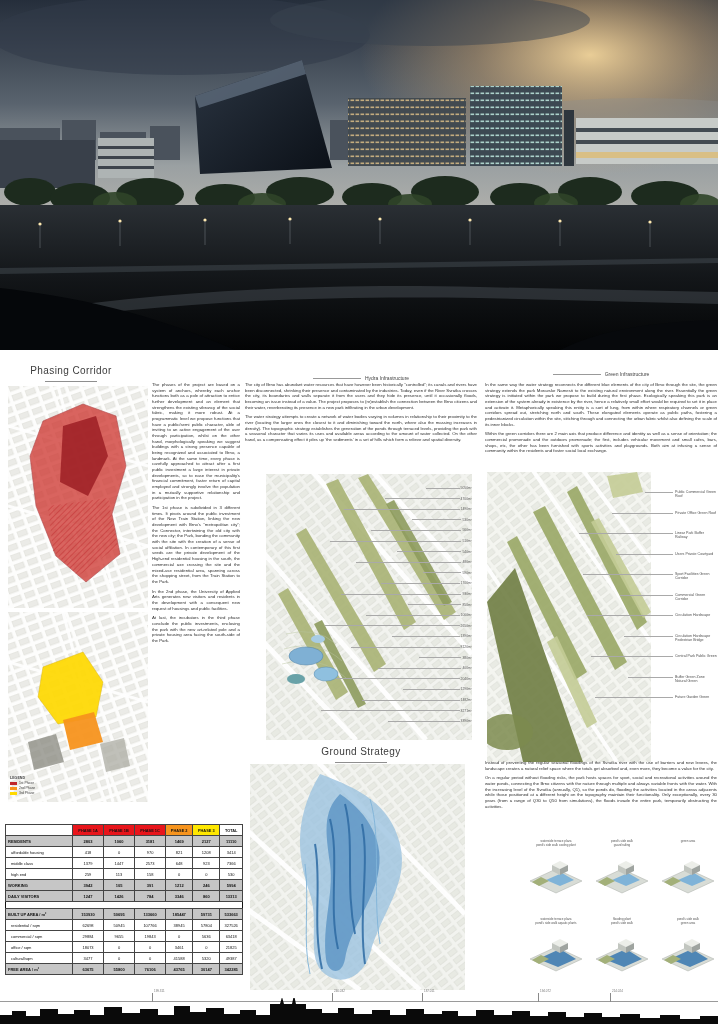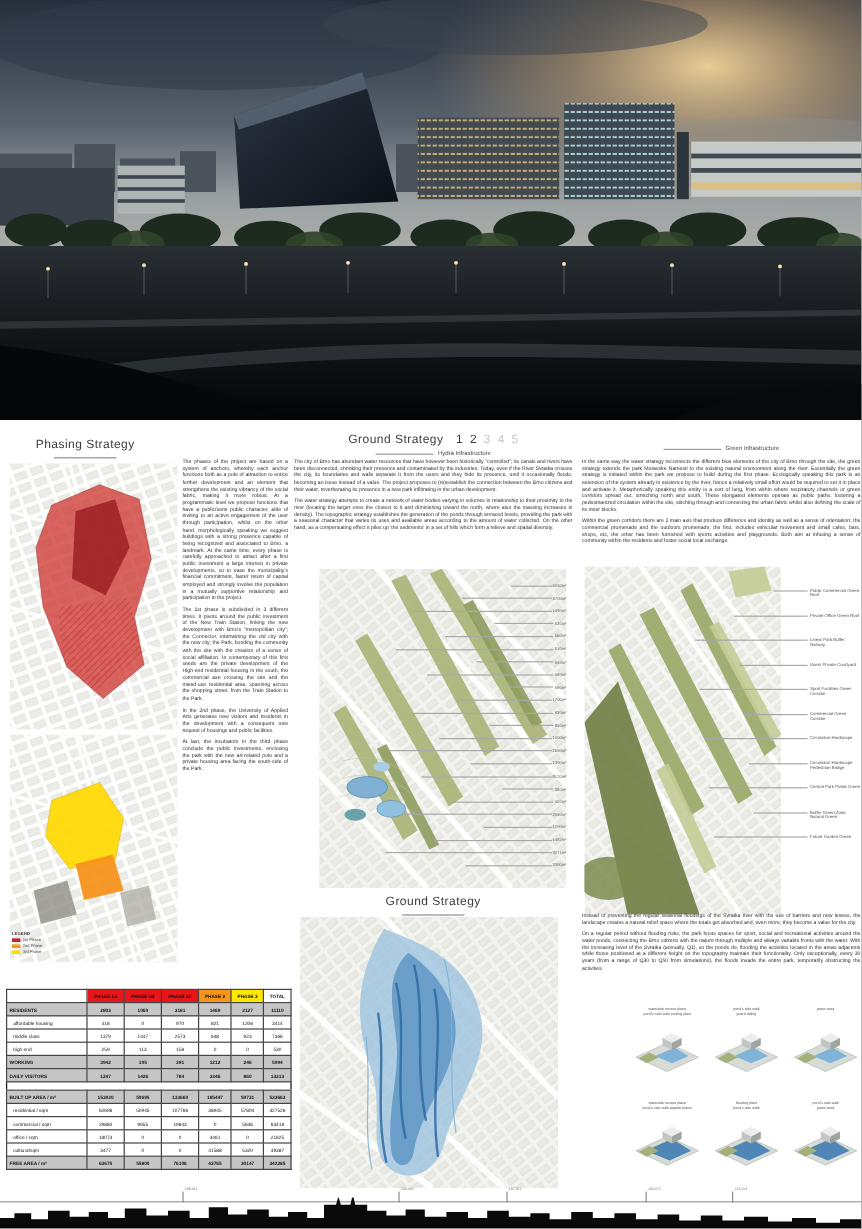--- a/index.html
+++ b/index.html
@@ -181,21 +181,21 @@
       <line x1="380" y1="220" x2="380" y2="244"></line>
         <line x1="470" y1="221" x2="470" y2="245"></line>
       <line x1="560" y1="222" x2="560" y2="246"></line>
         <line x1="650" y1="223" x2="650" y2="247"></line>
     </g>
     <path d="M0,350 L0,288 C70,296 150,312 235,350 Z" fill="#05070a"></path>
     <path d="M718,350 L718,320 C650,322 600,330 560,350 Z" fill="#07090c"></path>
   </svg>
 
   <div id="left-title">
-    <span class="colTitle">Phasing Strategy</span>
+    <span class="colTitle">Phasing Corridor</span>
     <div class="rule"></div>
   </div>
 
   <svg id="phasing-map-a" class="mapbox" viewBox="0 0 140 222">
     <defs>
       <pattern id="fabA" width="14" height="10" patternUnits="userSpaceOnUse" patternTransform="rotate(-20)">
         <rect width="10" height="6" fill="#e7e7e2" stroke="#cfcfc7" stroke-width="0.5"></rect>
       </pattern>
       <pattern id="hatchR" width="4" height="4" patternUnits="userSpaceOnUse" patternTransform="rotate(45)">
         <line x1="0" y1="0" x2="0" y2="4" stroke="#c0272b" stroke-width="1"></line>
@@ -244,24 +244,20 @@
       </div>
   </div>
 
   <div id="left-text" class="micro">
       <p>The phases of the project are based on a system of anchors, whereby each anchor functions both as a pole of attraction to entice further development and an element that strengthens the existing vibrancy of the social fabric, making it more robust. At a programmatic level we propose functions that have a public/semi public character, able of inviting to an active engagement of the user through participation, whilst on the other hand, morphologically speaking we suggest buildings with a strong presence capable of being recognized and associated to Brno, a landmark. At the same time, every phase is carefully approached to attract after a first public investment a large interest in private developments, so to ease the municipality's financial commitment, faster return of capital employed and strongly involve the population in a mutually supportive relationship and participation in the project.</p>
       <p>The 1st phase is subdivided in 3 different times. It pivots around the public investment of the New Train Station, linking the new development with Brno's "metropolitan city"; the Connector, intertwining the old city with the new city; the Park, bonding the community with the site with the creation of a sense of social affiliation. In contemporary of this first seeds are the private development of the High-end residential housing in the south, the commercial axe crossing the site and the mixed-use residential area, spanning across the shopping street, from the Train Station to the Park.</p>
       <p>In the 2nd phase, the University of Applied Arts generates new visitors and residents in the development with a consequent new request of housings and public facilities.</p>
       <p>At last, the incubators in the third phase conclude the public investments, enclosing the park with the new art-related pole and a private housing area facing the south-side of the Park.</p>
     </div>
 
-  <div id="mid-title">
-    <span class="colTitle">Ground Strategy</span>
-    <span id="pages"><span class="pg on">1</span><span class="pg on">2</span><span class="pg">3</span><span class="pg">4</span><span class="pg">5</span></span>
-  </div>
   <div id="mid-sub" class="subrow">
     <span class="ln"></span>
     <span class="st">Hydra Infrastructure</span>
   </div>
   <div id="mid-text" class="micro">
       <p>The city of Brno has abundant water resources that have however been historically "controlled"; its canals and rivers have been disconnected, shrinking their presence and contaminated by the industries. Today, even if the River Svratka crosses the city, its boundaries and walls separate it from the users and they hide its presence, until it occasionally floods, becoming an issue instead of a value. The project proposes to (re)establish the connection between the Brno citizens and their water, reverberating its presence in a new park infiltrating in the urban development.</p>
       <p>The water strategy attempts to create a network of water bodies varying in volumes in relationship to their proximity to the river (locating the larger ones the closest to it and diminishing toward the north, where also the massing increases in density). The topographic strategy establishes the generation of the ponds through terraced levels, providing the park with a seasonal character that varies its uses and available areas according to the amount of water collected. On the other hand, as a compensating effect it piles up 'the sediments' in a set of hills which form a relieve and spatial diversity.</p>
     </div>
 
   <svg id="hydra-map" class="mapbox" viewBox="0 0 206 266">

